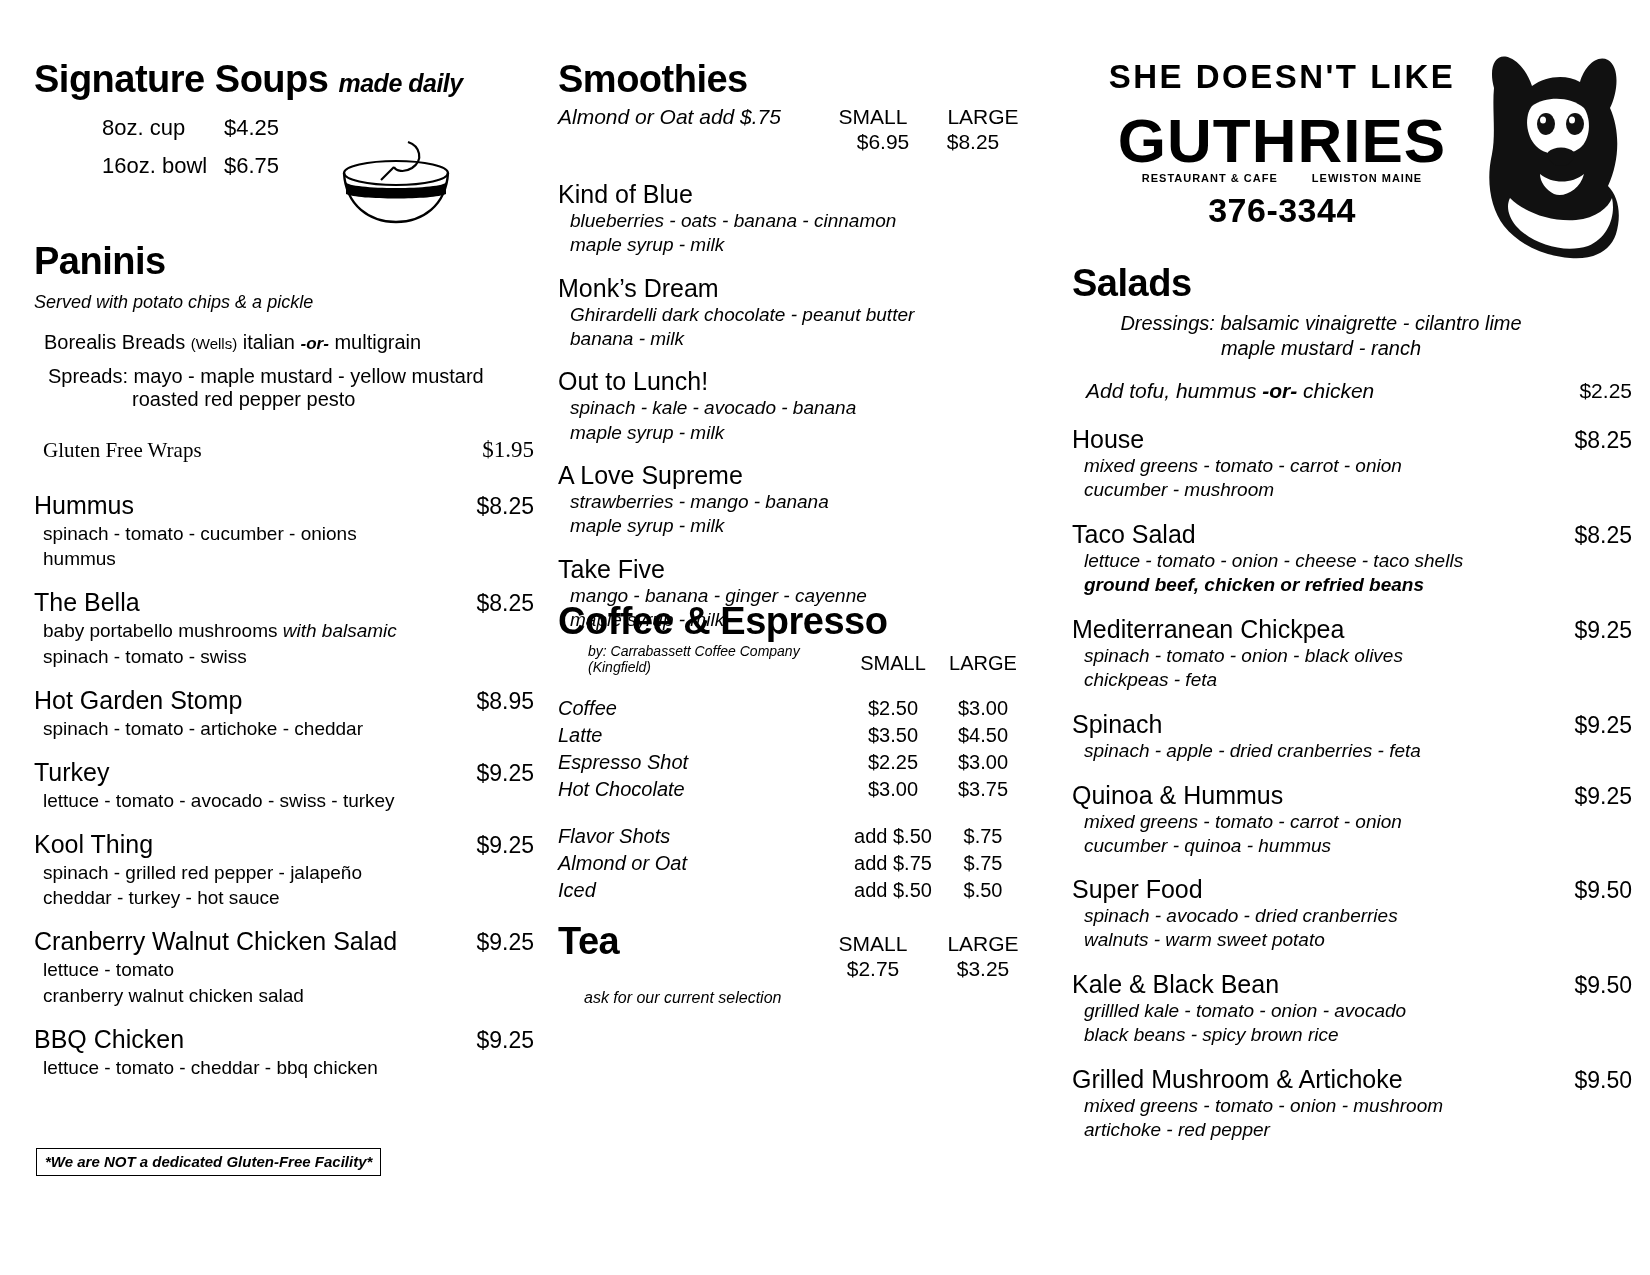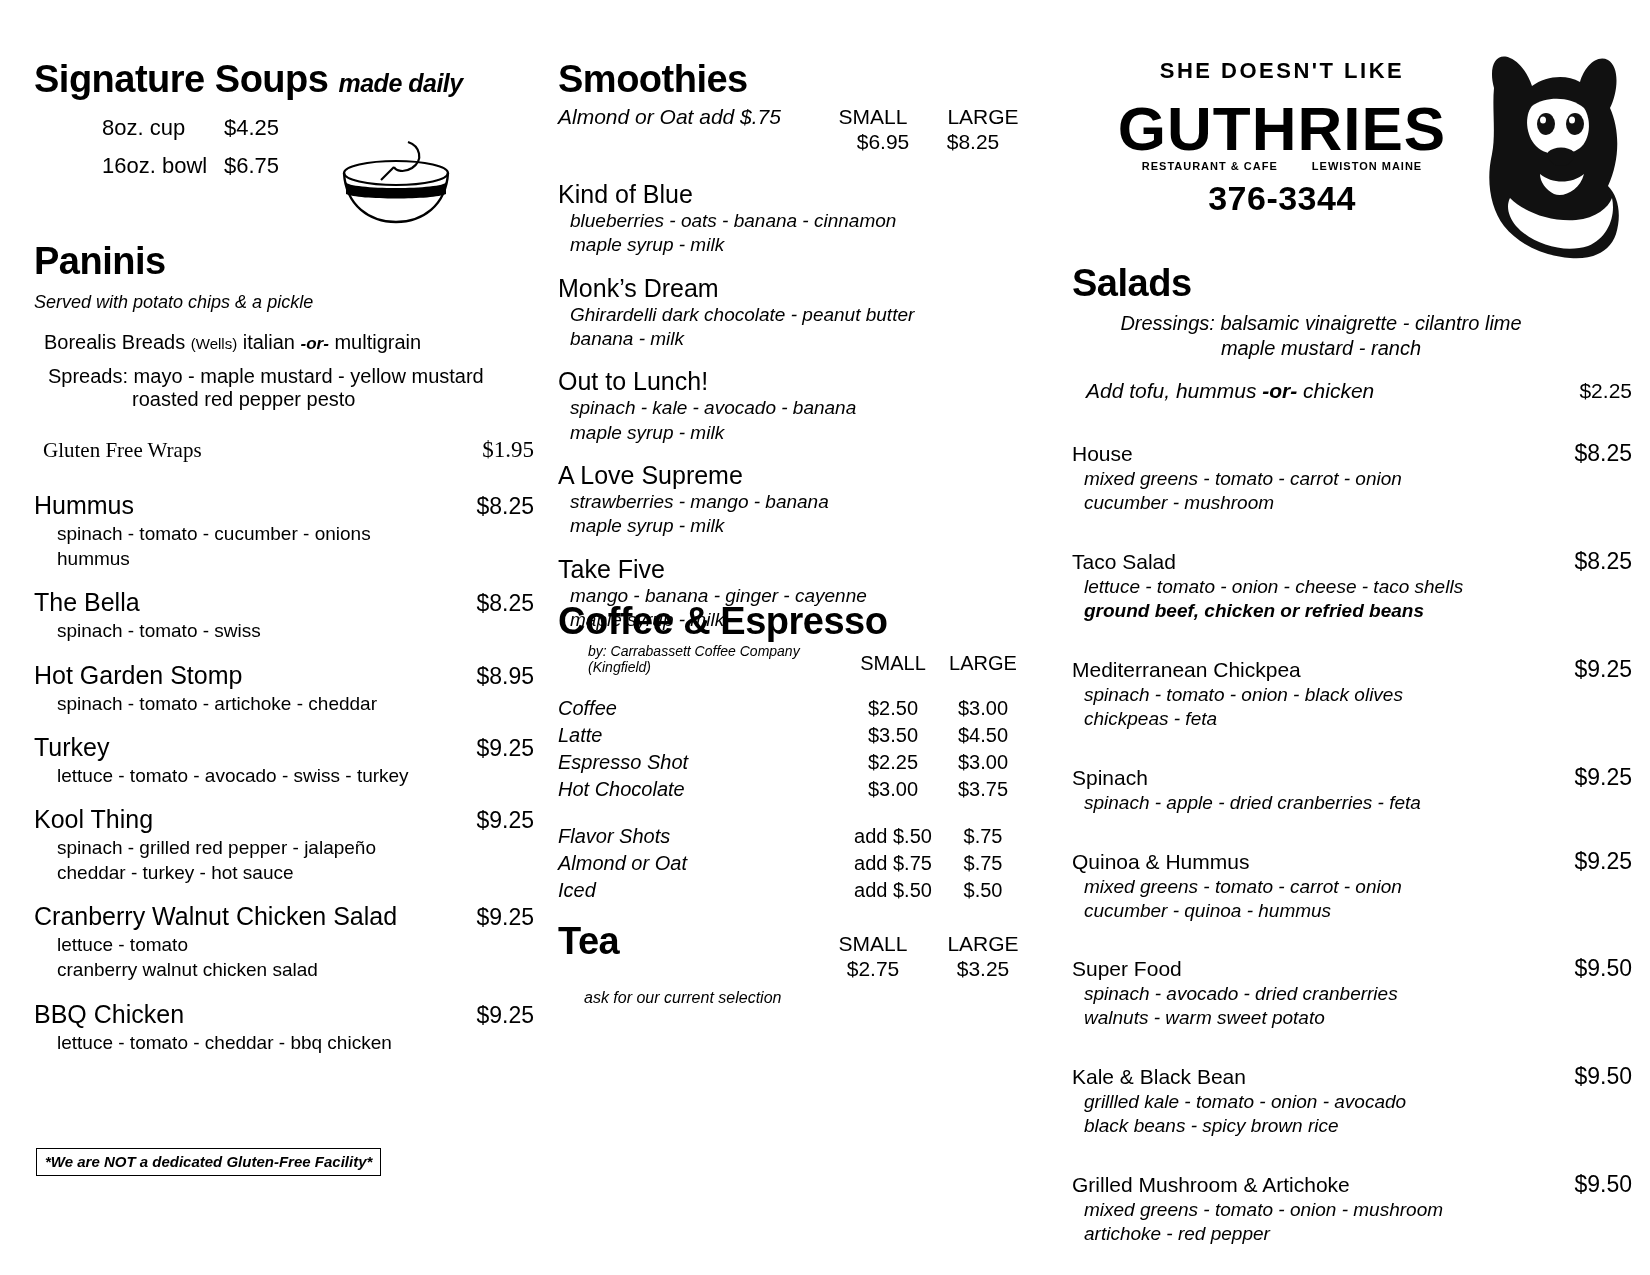--- a/index.html
+++ b/index.html
@@ -66,21 +66,21 @@
   .mi-head {
     display: flex;
     justify-content: space-between;
     align-items: baseline;
     font-size: 25px;
   }
   .mi-name { }
   .mi-price { font-size: 23px; }
   .mi-desc {
     font-size: 19px;
-    margin-left: 23px;
+    margin-left: 9px;
     margin-top: 2px;
     line-height: 1.22;
   }
   .mi-desc .ital-note { font-style: italic; }
   .small-item .mi-head { font-size: 21px; font-family: Liberation Serif, serif; }
   .small-item .mi-name { margin-left: 9px; }
 
   
   .smoothies { position: absolute; top: 58px; left: 0; width: 470px; }
   .sm-subline {
@@ -116,39 +116,39 @@
   .tea-row { display: flex; justify-content: space-between; align-items: flex-start; }
   .tea-note { font-size: 16px; font-style: italic; margin-left: 26px; margin-top: 26px; }
   .tea-sizes { width: 200px; text-align: center; padding-top: 12px; }
   .tea-sizes .hdr { display: flex; justify-content: space-between; font-size: 21px; }
   .tea-sizes .prc { display: flex; justify-content: space-between; font-size: 21px; margin-top: 1px; }
   .tea-sizes .cell { width: 90px; text-align: center; }
 
   
   .logo { position: absolute; top: 48px; left: 8px; width: 560px; height: 220px; }
   .logo-text { position: absolute; left: 12px; top: 10px; width: 380px; text-align: center; }
-  .logo-l1 { font-size: 22px; font-weight: bold; letter-spacing: 2.5px; }
+  .logo-l1 { font-size: 33px; font-weight: bold; letter-spacing: 2.5px; }
   .logo-l2 { font-size: 62px; font-weight: bold; letter-spacing: 1px; line-height: 0.92; margin-top: 16px; }
   .logo-l3 { font-size: 11px; font-weight: bold; letter-spacing: 1px; margin-top: 3px; }
   .logo-l3 .sep { display: inline-block; width: 26px; }
   .logo-phone { font-size: 34px; font-weight: bold; margin-top: 7px; letter-spacing: 0.5px; }
   .logo-dog { position: absolute; left: 400px; top: 0px; width: 145px; height: 215px; }
 
   
   .salads { position: absolute; top: 262px; left: 0; width: 560px; }
   .sal-dressings { font-size: 20px; font-style: italic; margin-top: 6px; text-align: center; width: 470px; margin-left: 14px; line-height: 1.25; }
   .sal-add {
     display: flex; justify-content: space-between; align-items: baseline;
     font-size: 21px; font-style: italic; margin-top: 18px; margin-left: 14px;
   }
   .sal-add .or { font-weight: bold; }
   .sal-add .price { font-style: normal; font-size: 21px; }
   .sal-item { margin-top: 18px; }
   .sal-head { display: flex; justify-content: space-between; align-items: baseline; }
-  .sal-name { font-size: 21px; margin-top: 17px; }
+  .sal-name { font-size: 25px; }
   .sal-price { font-size: 23px; }
   .sal-desc { font-size: 19px; font-style: italic; margin-left: 12px; line-height: 1.26; }
 
   
   .footer-note {
     position: absolute;
     left: 36px;
     top: 1148px;
     border: 1px solid #000;
     padding: 4px 8px 5px 8px;
@@ -220,20 +220,24 @@
           <span class="mi-price">$8.25</span>
         </div>
         <div class="mi-desc">spinach - tomato - cucumber - onions</div>
         <div class="mi-desc">hummus</div>
       </div>
 
       <div class="menu-item">
         <div class="mi-head">
           <span class="mi-name">The Bella</span>
           <span class="mi-price">$8.25</span>
+        </div>
+        <div class="mi-desc">
+          <span>baby portabello mushrooms</span>
+          <span class="ital-note">with balsamic</span>
         </div>
         <div class="mi-desc">spinach - tomato - swiss</div>
       </div>
 
       <div class="menu-item">
         <div class="mi-head">
           <span class="mi-name">Hot Garden Stomp</span>
           <span class="mi-price">$8.95</span>
         </div>
         <div class="mi-desc">spinach - tomato -  artichoke - cheddar</div>

